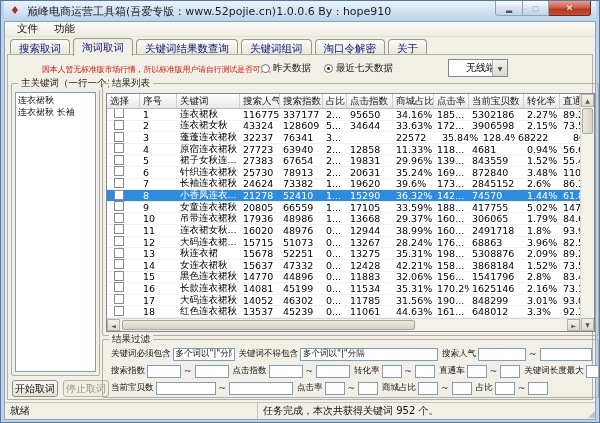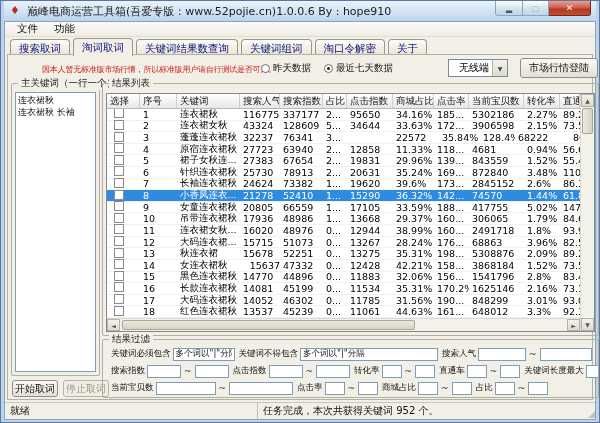--- a/index.html
+++ b/index.html
@@ -32,21 +32,21 @@
   
   .tabpage{position:absolute;left:2px;right:2px;top:32px;height:346px;border:1px solid #b3afa2;
            background:#f2f0e6;z-index:2;}
   .warning{position:absolute;left:6px;top:9px;font-size:8px;color:#cc2020;white-space:nowrap;letter-spacing:-0.2px;padding-left:28px;}
   .radio-group{position:absolute;left:253px;top:7px;display:flex;gap:13px;align-items:center;}
   .radio-item{display:flex;align-items:center;gap:3px;font-size:9.5px;color:#111;}
   .radio{width:9px;height:9px;border-radius:50%;border:1px solid #707070;background:#fff;position:relative;}
   .radio.checked:after{content:"";position:absolute;left:2px;top:2px;width:3px;height:3px;border-radius:50%;background:#222;}
   .dropdown{position:absolute;left:440px;top:4px;width:60px;height:18px;border:1px solid #7a8a99;background:#fff;
             display:flex;align-items:center;font-size:10px;}
-  .dd-text{flex:1;padding-left:10px;white-space:nowrap;overflow:hidden;}
+  .dd-text{flex:1;padding-left:17px;white-space:nowrap;overflow:hidden;}
   .dd-btn{width:15px;height:16px;background:linear-gradient(#f4f3ef,#dcd9cd);border-left:1px solid #b5b2a6;
           display:flex;align-items:center;justify-content:center;font-size:6px;color:#444;}
   .btn{border:1px solid #8e8e8e;border-radius:3px;background:linear-gradient(#f9f8f4,#e3e0d4);
        font-size:10px;color:#111;display:flex;align-items:center;justify-content:center;}
   .market-btn{position:absolute;left:512px;top:3px;width:78px;height:20px;}
   .btn.disabled{color:#9b988d;background:#efede4;border-color:#b6b3a7;}
   
   .groupbox{position:absolute;border:1px solid #b2aea1;border-radius:2px;}
   .gb-label{position:absolute;top:-7px;left:6px;background:#f2f0e6;padding:0 3px;font-size:9.5px;color:#222;white-space:nowrap;}
   .kw-box{left:3px;top:28px;width:89px;height:293px;}
@@ -125,21 +125,20 @@
           <div class="radio-item">
             <span class="radio checked"></span>
             <span>最近七天数据</span>
           </div>
         </div>
 
       <div class="dropdown">
         <span class="dd-text">无线端</span>
         <span class="dd-btn">▼</span>
       </div>
-      <div class="btn market-btn">市场行情登陆</div>
 
       <div class="groupbox kw-box">
         <span class="gb-label">主关键词（一行一个）</span>
         <textarea class="kw-text" spellcheck="false" style="">连衣裙秋
 连衣裙秋 长袖</textarea>
       </div>
       <div class="btn start-btn">开始取词</div>
       <div class="btn stop-btn disabled">停止取词</div>
 
       <div class="groupbox res-box">
@@ -340,21 +339,21 @@
                   <div class="tcell" style="width: 41px;">35.31%</div>
                   <div class="tcell" style="width: 35px;">198...</div>
                   <div class="tcell" style="width: 55px;">5308876</div>
                   <div class="tcell" style="width: 36px;">2.09%</div>
                   <div class="tcell" style="width: 22px; flex: 1 1 0%;">89.22</div>
                 </div>
                 <div class="trow">
                   <div class="tcell" style="width: 33px;"><span class="cb"></span></div>
                   <div class="tcell" style="width: 37px;">14</div>
                   <div class="tcell" style="width: 63px;">女连衣裙秋</div>
-                  <div class="tcell" style="width: 40px; text-align: right;">15637</div>
+                  <div class="tcell" style="width: 40px;">15637</div>
                   <div class="tcell" style="width: 43px;">47332</div>
                   <div class="tcell" style="width: 24px;">0...</div>
                   <div class="tcell" style="width: 46px;">12428</div>
                   <div class="tcell" style="width: 41px;">42.21%</div>
                   <div class="tcell" style="width: 35px;">158...</div>
                   <div class="tcell" style="width: 55px;">3868184</div>
                   <div class="tcell" style="width: 36px;">1.52%</div>
                   <div class="tcell" style="width: 22px; flex: 1 1 0%;">73.56</div>
                 </div>
                 <div class="trow">

